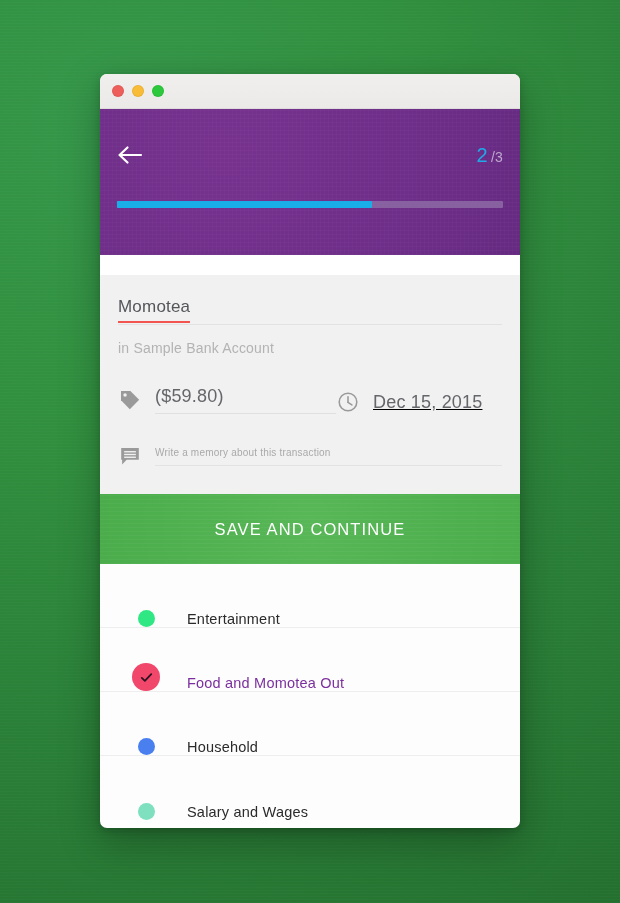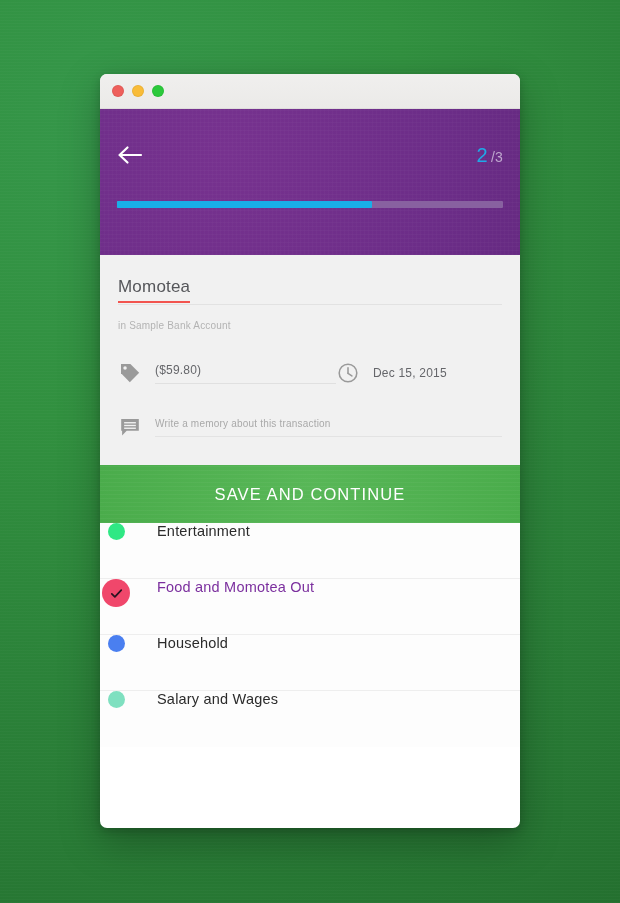--- a/index.html
+++ b/index.html
@@ -118,62 +118,63 @@
     width: 66%;
     background: #19aee8;
     border-radius: 1px;
   }
 
   
   .detail {
     background: #f1f1f1;
     padding: 22px 18px 26px 18px;
     box-sizing: border-box;
+    margin-top: 20px;
   }
   .payee-row { padding: 0 0 2px 0; }
   .payee {
     display: inline-block;
     font-size: 17px;
     color: #55565a;
     letter-spacing: .2px;
     border-bottom: 2px solid #f2544f;
     padding-bottom: 4px;
     cursor: text;
   }
   .payee-rule {
     height: 1px;
     background: #e2e2e2;
     margin-top: -1px;
   }
   .account {
-    font-size: 10px;
+    font-size: 14px;
     color: #b3b3b3;
     letter-spacing: .2px;
     margin-top: 15px;
   }
 
   .fields {
     display: flex;
     margin-top: 30px;
     align-items: flex-end;
   }
   .field {
     display: flex;
     align-items: center;
     gap: 13px;
   }
   .field.amount { width: 218px; }
-  .field.date   { flex: 1; }
+  .field.date   { flex: 1; text-decoration: underline; }
   .field-icon {
     width: 24px; height: 24px;
     display: flex; align-items: center; justify-content: center;
     flex: 0 0 24px;
   }
   .field-value {
-    font-size: 12px;
+    font-size: 18px;
     color: #65666a;
     letter-spacing: .2px;
     padding-bottom: 6px;
     border-bottom: 1px solid #e0e0e0;
     flex: 1;
     cursor: text;
   }
   .field.date .field-value { border-bottom: none; padding-bottom: 0; }
 
   .memo-row {
@@ -196,39 +197,39 @@
   .save-btn {
     display: block;
     width: 100%;
     border: none;
     background: #50b050;
     background-image: radial-gradient(circle at 50% 40%, #58b757 0%, #4aac4b 100%);
     color: #ffffff;
     font-family: "Liberation Sans", sans-serif;
     font-size: 16.5px;
     letter-spacing: 1.1px;
-    height: 58px;
+    height: 70px;
     cursor: pointer;
     position: relative;
   }
   .save-btn::after{
     content:"";
     position:absolute; inset:0;
     background-image:
       repeating-linear-gradient(0deg, rgba(255,255,255,.035) 0 1px, transparent 1px 4px);
     pointer-events:none;
   }
 
   
   .cat-list { background: #ffffff; }
   .cat-item {
     display: flex;
-    align-items: flex-start;
-    height: 56px;
-    padding: 0 0;
+    align-items: flex-end;
+    height: 64px;
+    padding: 0 30px;
     box-sizing: border-box;
     border-bottom: 1px solid #eeeeee;
     cursor: pointer;
     background: #fdfdfd;
   }
   .cat-item:last-child { border-bottom: none; }
   .cat-bullet-wrap {
     width: 32px;
     flex: 0 0 32px;
     display: flex;

